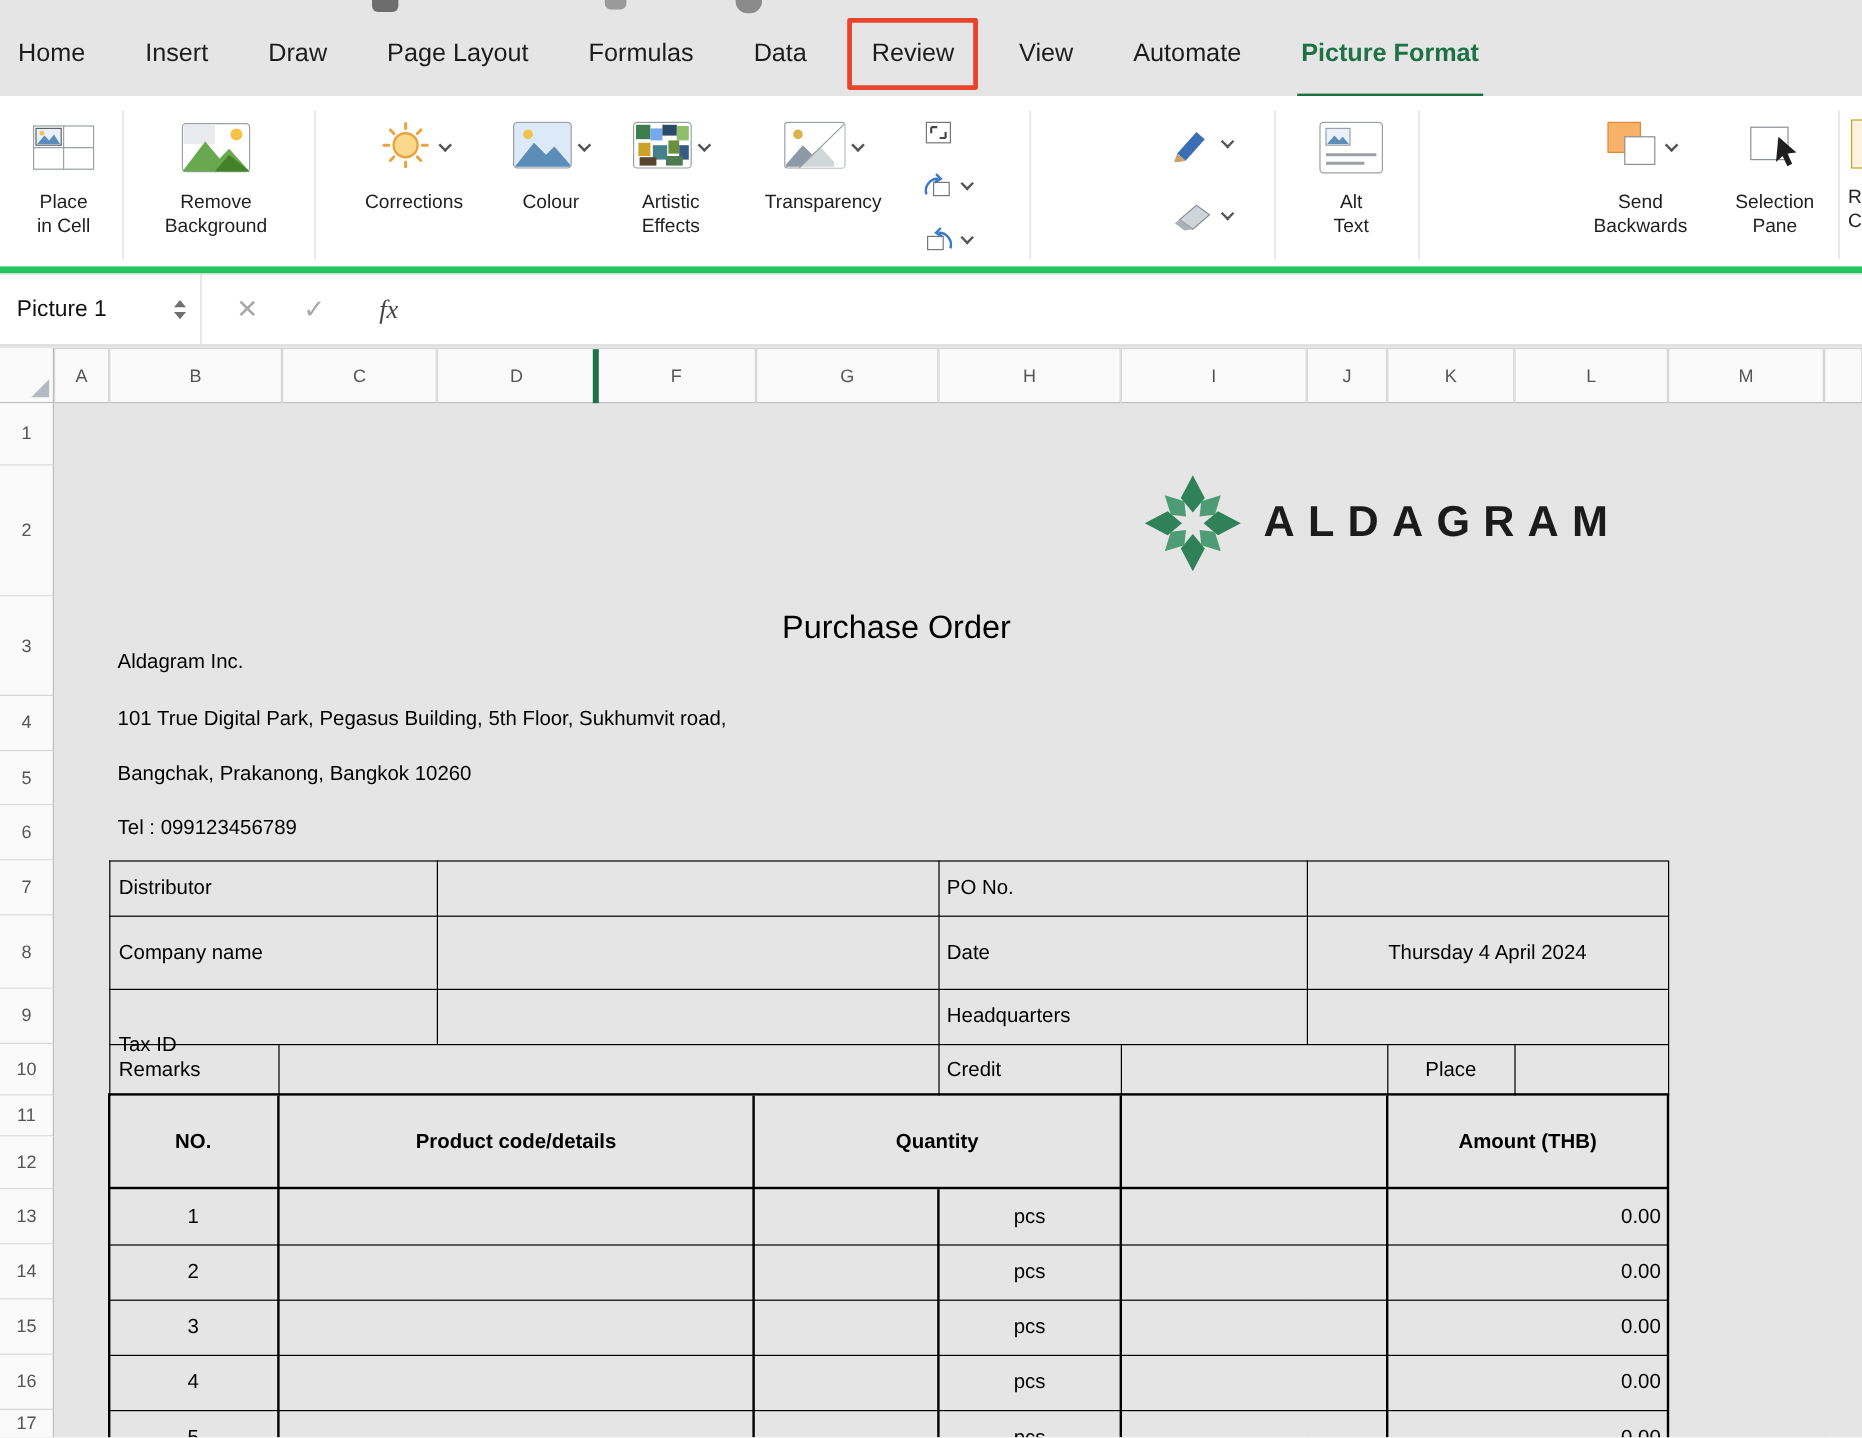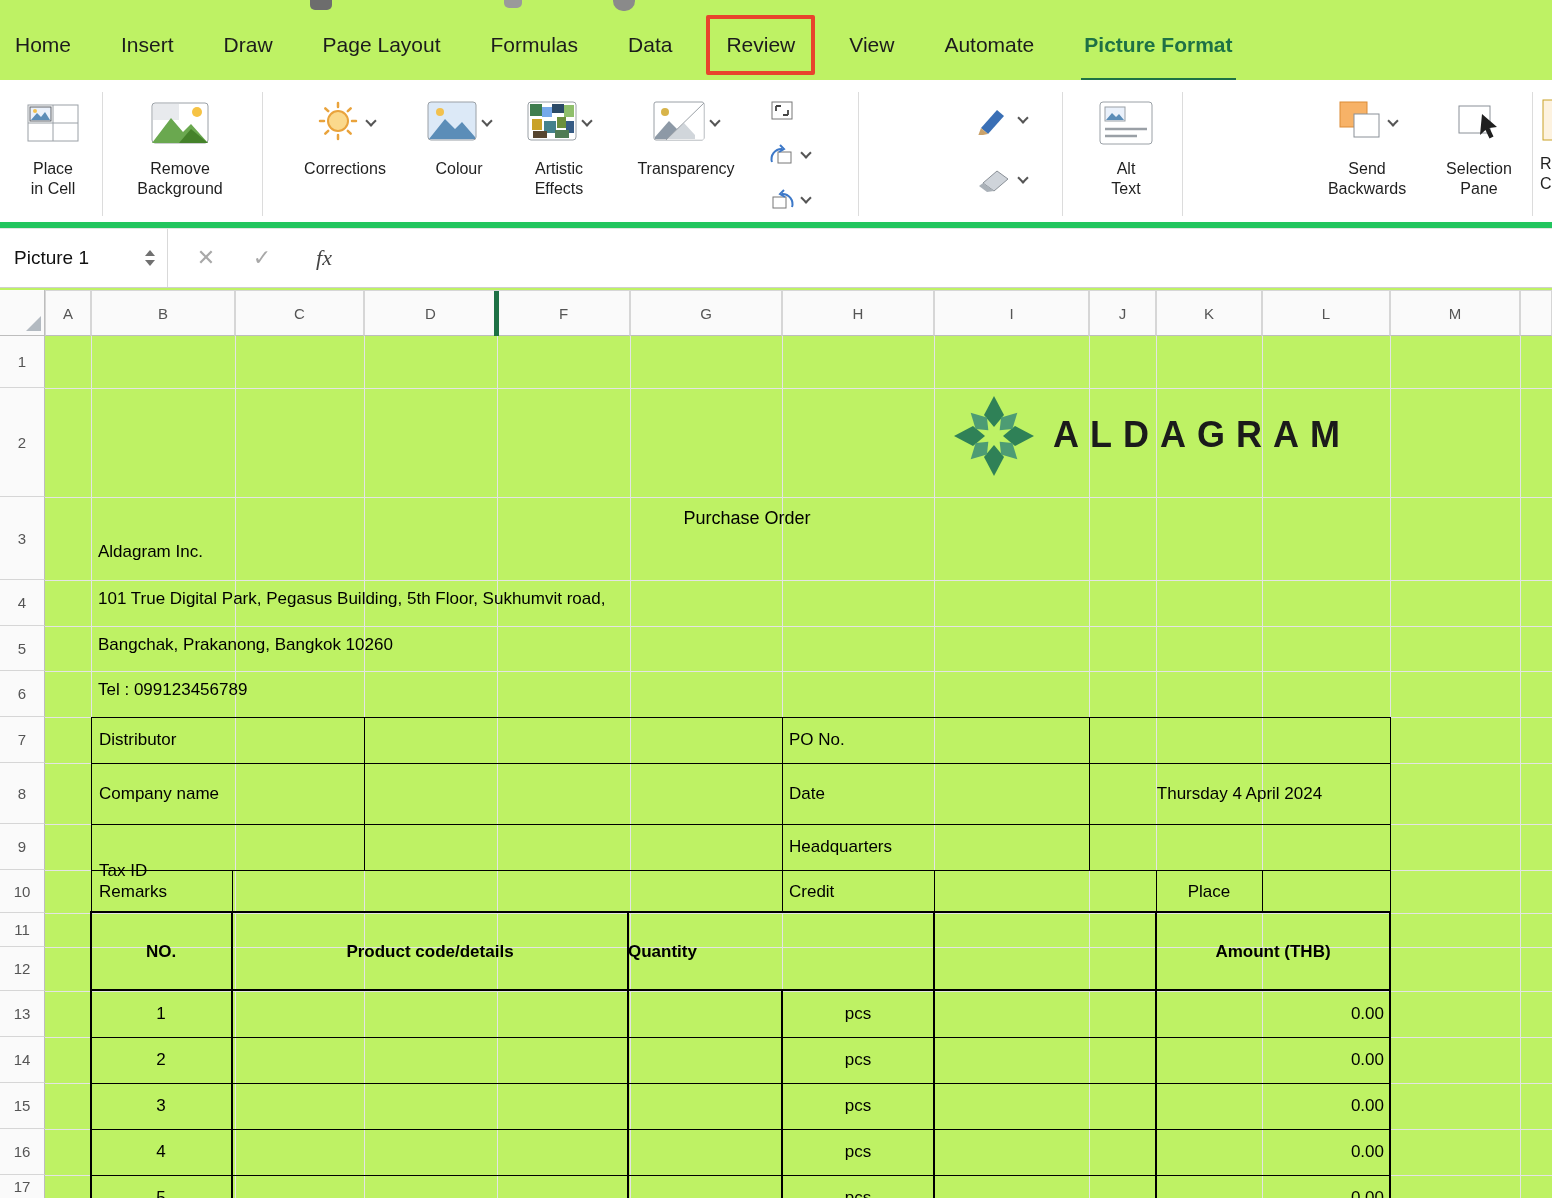--- a/index.html
+++ b/index.html
@@ -1,18 +1,18 @@
 <!DOCTYPE html>
 <html style="--accent-green: #1e7145; --highlight-red: #e8432d; --logo-green-dark: #2f8157; --logo-green-light: #4d9c74;"><head>
 <meta charset="utf-8">
 <style>
   *{margin:0;padding:0;box-sizing:border-box}
   html,body{background:#fff}
   body{font-family:"Liberation Sans",sans-serif}
-  .screen{position:relative;width:1552px;height:1198px;background:#bef264;overflow:hidden}
+  .screen{position:relative;width:1552px;height:1198px;background:#e5e5e5;overflow:hidden}
   .abs{position:absolute}
 
   
   .tabs{position:absolute;top:12px;left:15px;height:66px;display:flex;align-items:center;gap:50px}
   .tab{font-size:21px;color:#1c1c1c;white-space:nowrap;position:relative;cursor:default}
   .tab-review{border:4px solid var(--highlight-red,#e8432d);padding:14px 16px;margin:0 -16px;border-radius:2px}
   .tab-pf{color:var(--accent-green,#1e7145);font-weight:700}
   .tab-pf::after{content:"";position:absolute;left:-3px;right:-3px;top:45px;height:4px;background:var(--accent-green,#1e7145)}
 
   
@@ -45,21 +45,21 @@
 
   
   .glv{position:absolute;top:336px;height:862px;width:1px;background:#e4e4e4}
   .glh{position:absolute;left:45px;width:1507px;height:1px;background:#e4e4e4}
   .bl{position:absolute;background:#000}
   .tbl-outer{position:absolute;left:90px;top:911px;width:1301px;height:290px;border:2px solid #000}
 
   
   .ct{position:absolute;font-size:17px;color:#000;white-space:nowrap}
   .bold{font-weight:700}
-  .title{position:absolute;left:497px;width:500px;top:508px;text-align:center;font-size:18px;color:#000}
+  .title{position:absolute;left:497px;width:500px;top:508px;text-align:center;font-size:27px;color:#000}
   .logoword{position:absolute;left:1053px;top:414px;font-size:36px;font-weight:700;letter-spacing:11px;color:#1b1b1b;white-space:nowrap}
 
   .frag{position:absolute;background:#6d6d6d;border-radius:0 0 5px 5px}
 </style>
 </head>
 <body>
 
 <div class="screen">
 
   <div class="frag" style="left:310px;top:0;width:22px;height:10px"></div>
@@ -410,21 +410,21 @@
   <div class="bl" style="left:933px;top:913px;width:2px;height:285px"></div>
   <div class="bl" style="left:1155px;top:913px;width:2px;height:285px"></div>
   <div class="bl" style="left:781px;top:991px;width:2px;height:207px"></div>
   <div class="bl" style="left:91px;top:1037px;width:1299px;height:1px"></div>
   <div class="bl" style="left:91px;top:1083px;width:1299px;height:1px"></div>
   <div class="bl" style="left:91px;top:1129px;width:1299px;height:1px"></div>
   <div class="bl" style="left:91px;top:1175px;width:1299px;height:1px"></div>
 
   <div class="ct bold" style="left:91px;width:140px;top:913px;line-height:78px;text-align:center">NO.</div>
   <div class="ct bold" style="left:232px;width:396px;top:913px;line-height:78px;text-align:center">Product code/details</div>
-  <div class="ct bold" style="left:628px;width:306px;top:913px;line-height:78px;">Quantity</div>
+  <div class="ct bold" style="left:628px;width:306px;top:913px;line-height:78px;text-align:center">Quantity</div>
   <div class="ct bold" style="left:1156px;width:234px;top:913px;line-height:78px;text-align:center">Amount (THB)</div>
 
   <div class="ct" style="left:91px;width:140px;top:991px;line-height:46px;text-align:center">1</div>
   <div class="ct" style="left:782px;width:152px;top:991px;line-height:46px;text-align:center">pcs</div>
   <div class="ct" style="left:1156px;width:228px;top:991px;line-height:46px;text-align:right">0.00</div>
 
   <div class="ct" style="left:91px;width:140px;top:1037px;line-height:46px;text-align:center">2</div>
   <div class="ct" style="left:782px;width:152px;top:1037px;line-height:46px;text-align:center">pcs</div>
   <div class="ct" style="left:1156px;width:228px;top:1037px;line-height:46px;text-align:right">0.00</div>
 

